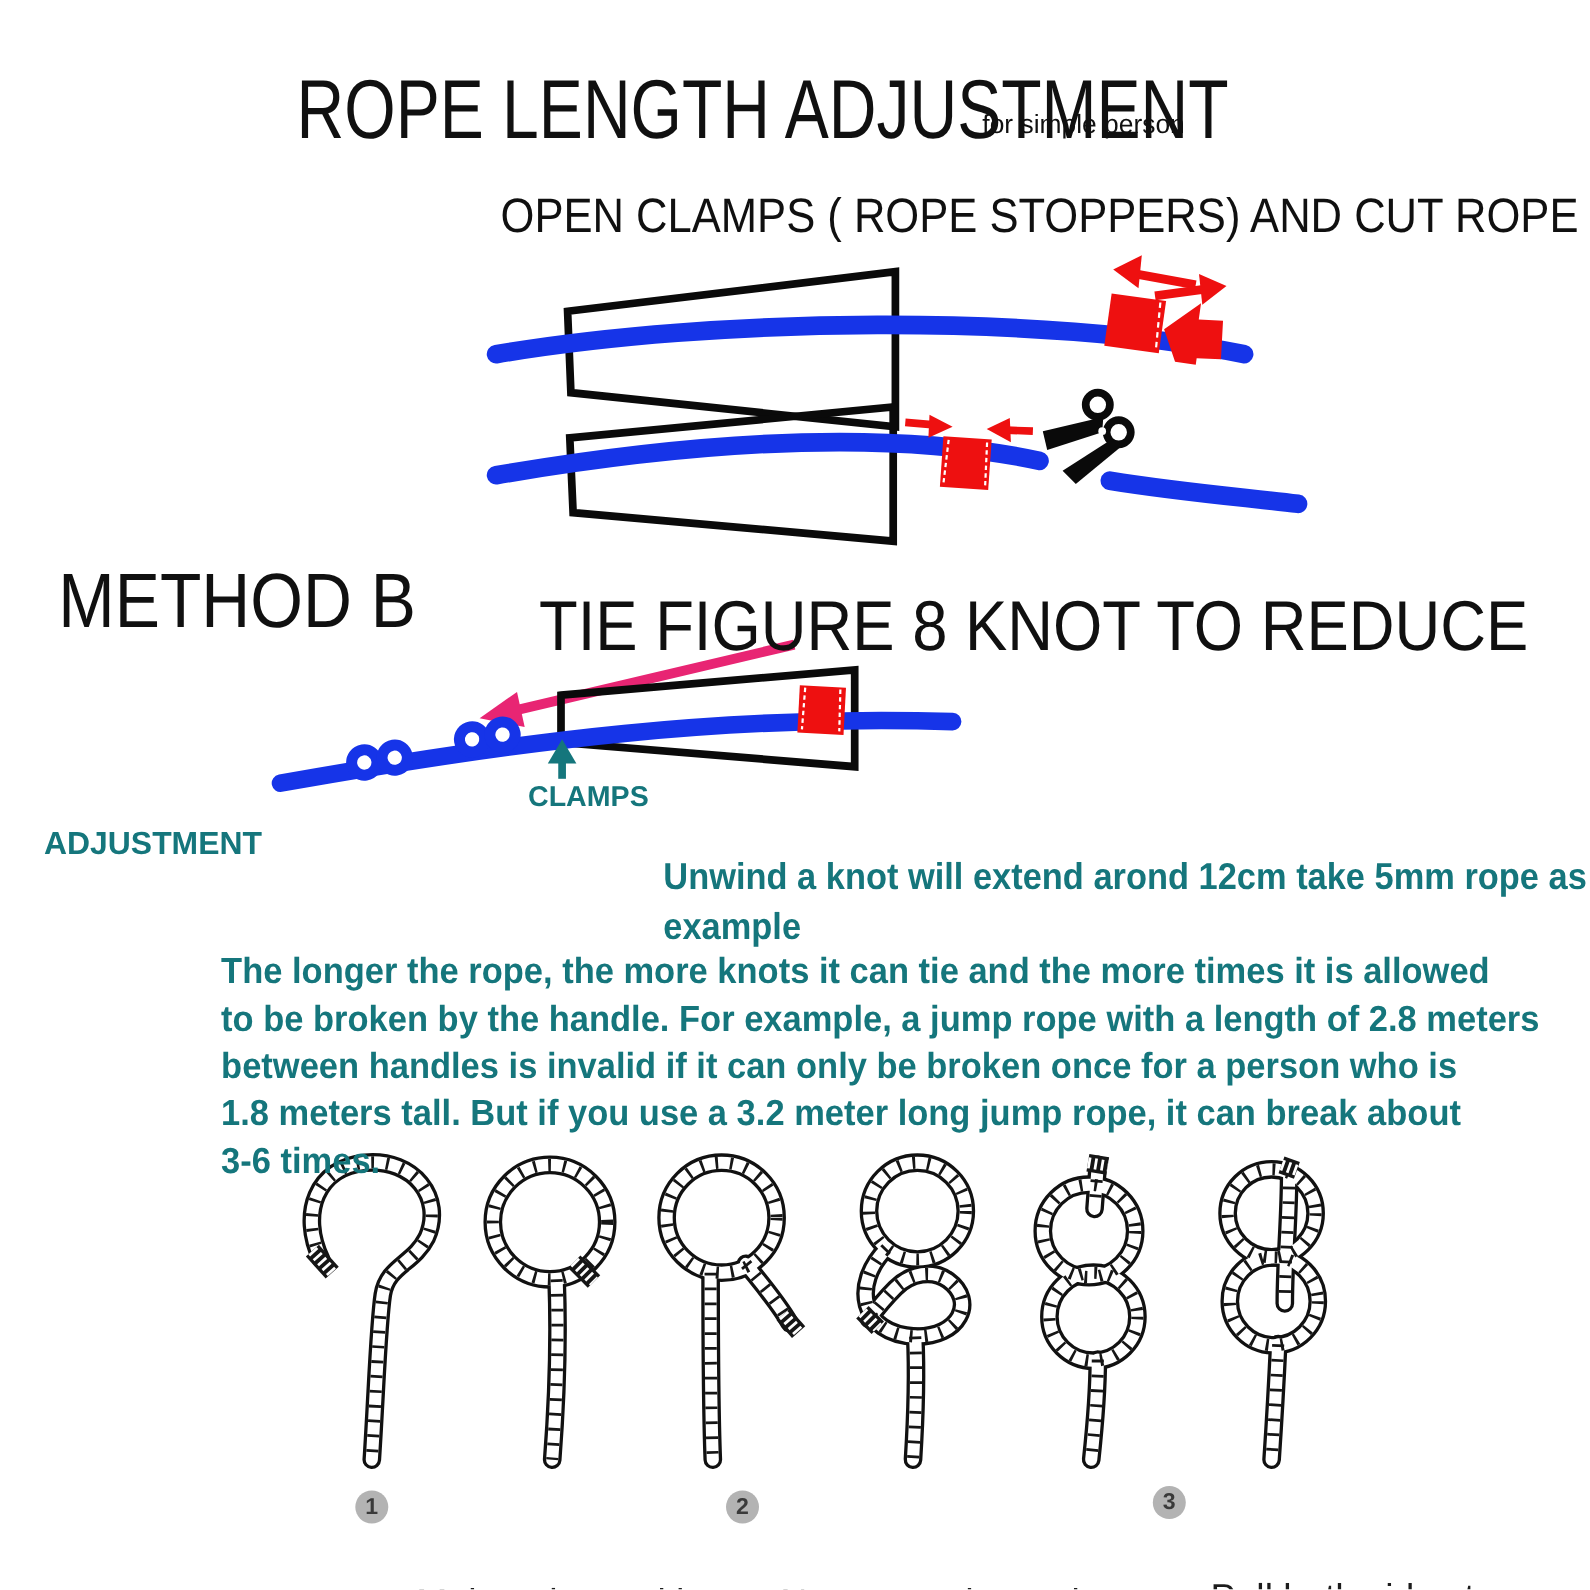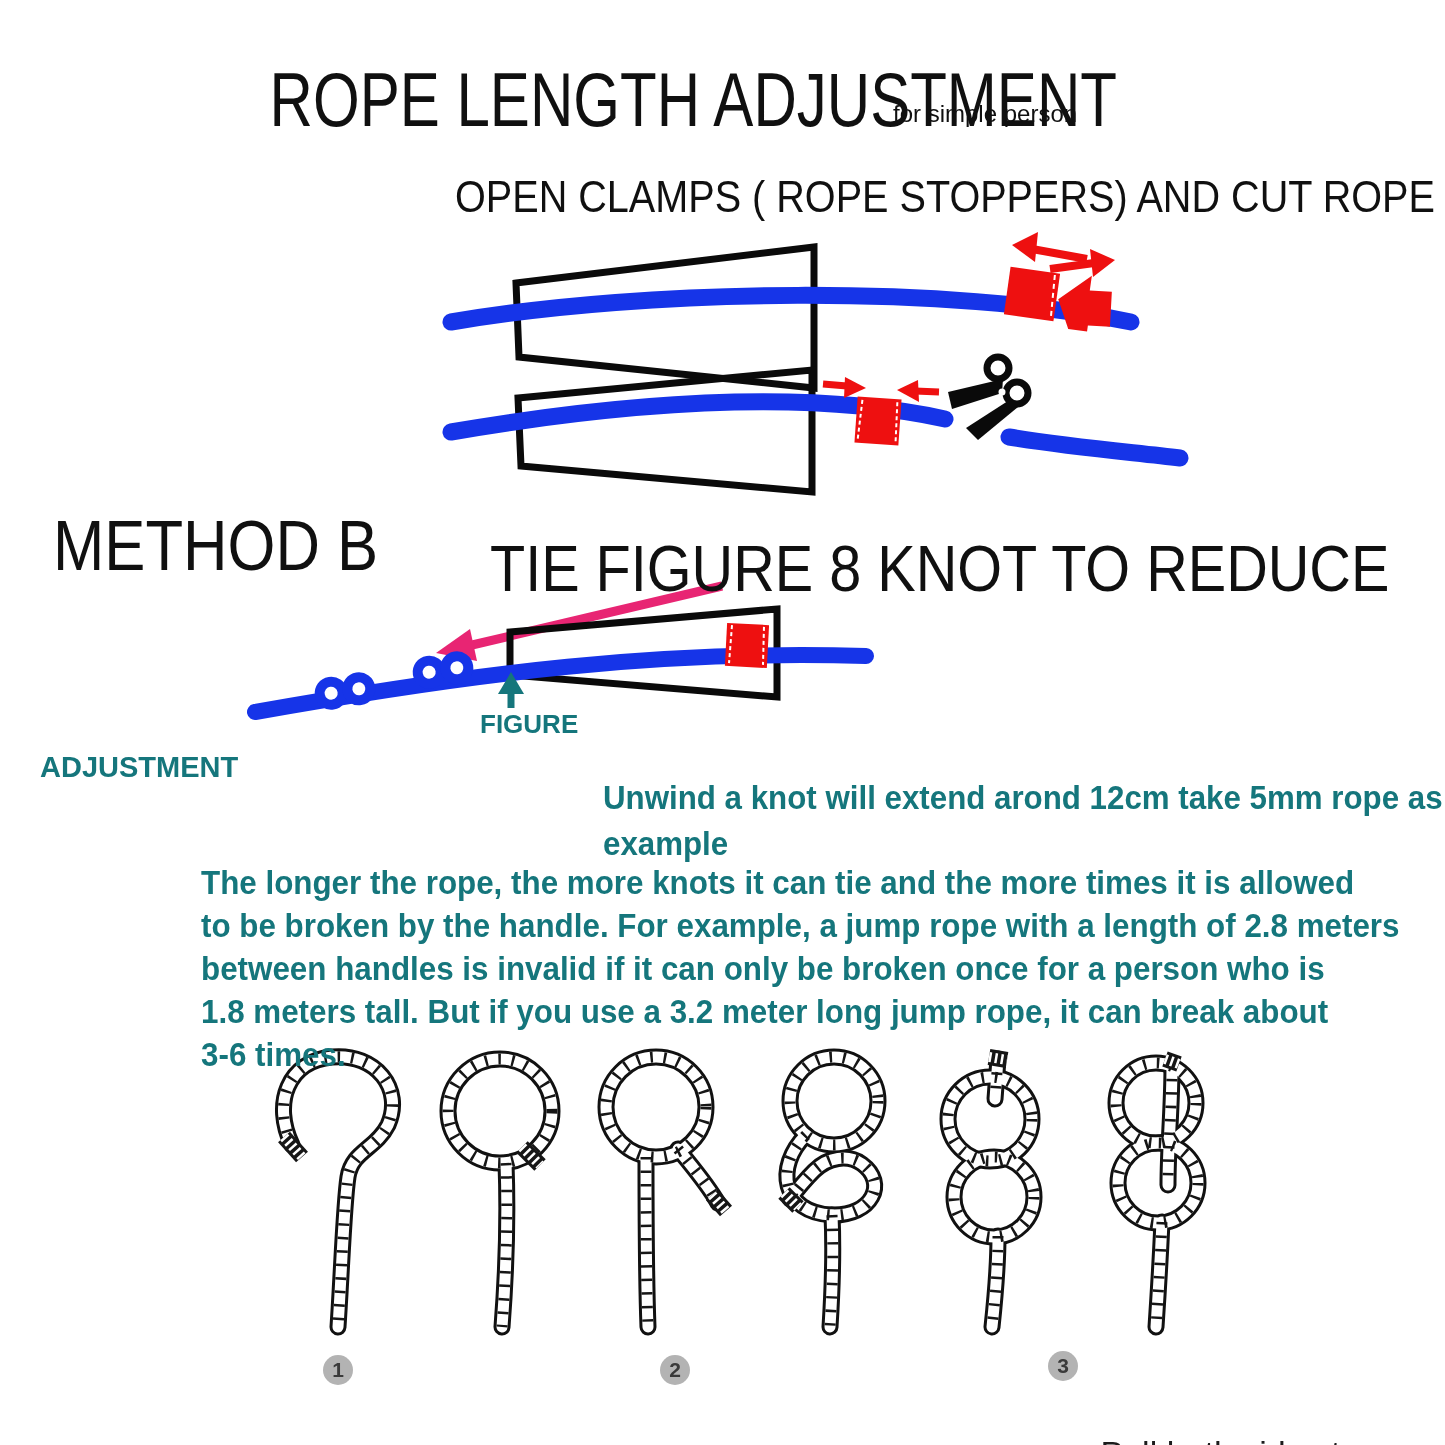--- a/index.html
+++ b/index.html
@@ -188,21 +188,21 @@
     <span class="h-instr cond" style="transform:scaleX(0.90);">OPEN CLAMPS ( ROPE STOPPERS) AND CUT ROPE</span>
   </div>
 
   <div class="abs" style="left:35px;top:488px;">
     <span class="h-method cond" style="font-size:70px;transform:scaleX(0.88);">METHOD B</span>
   </div>
   <div class="abs" style="left:472px;top:514px;">
     <span class="h-instr cond" style="font-size:64px;transform:scaleX(0.90);">TIE FIGURE 8 KNOT TO REDUCE</span>
   </div>
 
-  <div class="abs teal" style="left:480px;top:709px;font-size:26px;">FIGURE</div>
+  <div class="abs teal" style="left:480px;top:709px;font-size:26px;">CLAMPS</div>
   <div class="abs teal" style="left:40px;top:751px;font-size:29px;">ADJUSTMENT</div>
 
   <div class="abs" style="left:585px;top:760px;">
     <span class="teal cond" style="font-size:34px;transform:scaleX(0.92);">Unwind a knot will extend arond 12cm take 5mm rope as</span>
   </div>
   <div class="abs" style="left:585px;top:806px;">
     <span class="teal cond" style="font-size:34px;transform:scaleX(0.92);">example</span>
   </div>
 
   <div class="abs" style="left:183px;top:843px;">

